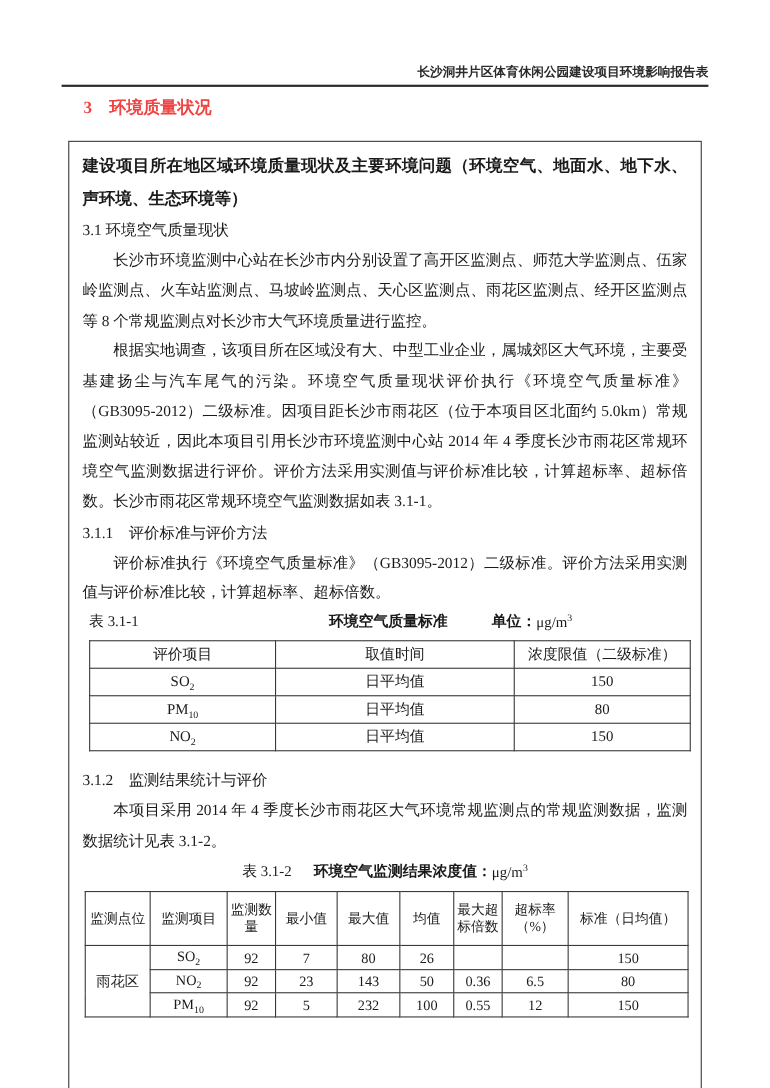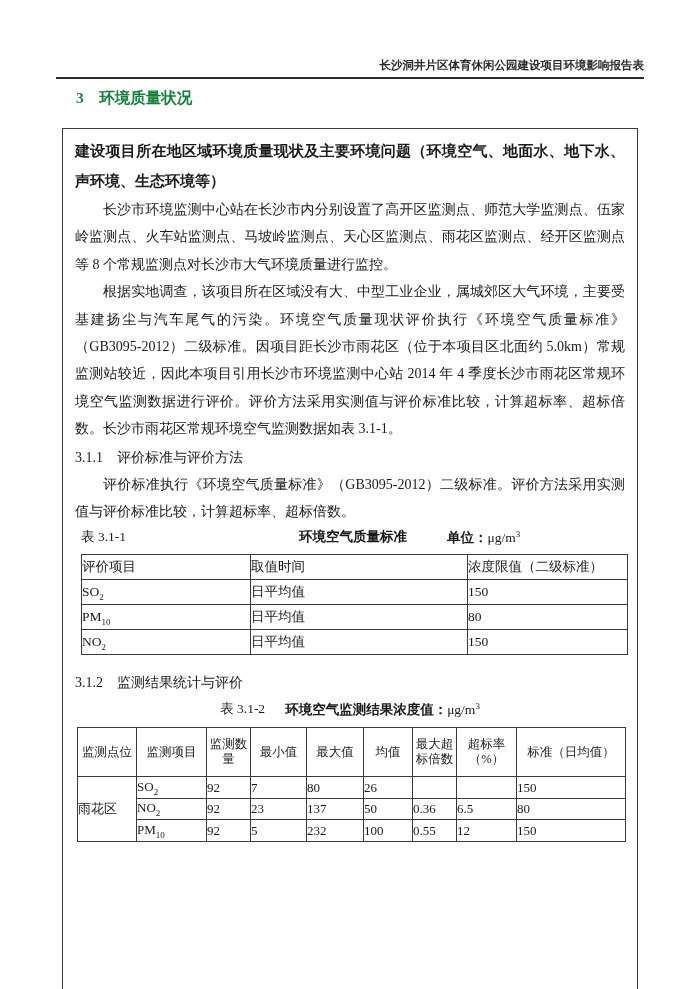--- a/index.html
+++ b/index.html
@@ -17,21 +17,21 @@
     position: absolute; top: 58px; left: 56px; right: 56px;
     text-align: right;
     font-size: 11.5px; font-weight: bold; color: #2b2b2b;
     padding-bottom: 4px;
     border-bottom: 2.5px solid #2b2b2b;
   }
 
   
   .chapter-heading {
     position: absolute; top: 88px; left: 76px;
-    font-size: 15.5px; font-weight: bold; color: #15803d;
+    font-size: 15.5px; font-weight: bold; color: #ef4444;
   }
 
   
   .main-box {
     position: absolute; top: 128px; left: 62px;
     width: 576px; height: 868px;
     border: 1.2px solid #3a3a3a;
     padding: 7px 12px 0 12px;
     overflow: hidden;
   }
@@ -55,21 +55,21 @@
   }
   .t1-label { width: 108px; }
   .t1-title { font-weight: bold; width: 218px; text-align: right; }
   .t1-unit  { font-weight: bold; margin-left: 40px; }
   .unit-val { font-weight: normal; }
   sup, sub { font-size: 9px; }
 
   table { border-collapse: collapse; table-layout: fixed; }
   td, th {
     border: 1px solid #3a3a3a;
-    vertical-align: middle;
+    text-align: center; vertical-align: middle;
     font-weight: normal;
   }
 
   .table1 { width: 546px; margin-left: 6px; }
   .table1 td { height: 25px; font-size: 13.5px; }
 
   .s312 { margin-top: 14px; }
 
   
   .t2-caption {
@@ -96,20 +96,21 @@
   <div class="doc-header">
     <span>长沙洞井片区体育休闲公园建设项目环境影响报告表</span>
   </div>
 
   <div class="chapter-heading">3　环境质量状况</div>
 
   <div class="main-box">
 
     <div class="box-title">建设项目所在地区域环境质量现状及主要环境问题（环境空气、地面水、地下水、声环境、生态环境等）</div>
 
+    <div class="sub-heading">3.1 环境空气质量现状</div>
 
     <p class="para">长沙市环境监测中心站在长沙市内分别设置了高开区监测点、师范大学监测点、伍家岭监测点、火车站监测点、马坡岭监测点、天心区监测点、雨花区监测点、经开区监测点等 8 个常规监测点对长沙市大气环境质量进行监控。</p>
 
     <p class="para">根据实地调查，该项目所在区域没有大、中型工业企业，属城郊区大气环境，主要受基建扬尘与汽车尾气的污染。环境空气质量现状评价执行《环境空气质量标准》（GB3095-2012）二级标准。因项目距长沙市雨花区（位于本项目区北面约 5.0km）常规监测站较近，因此本项目引用长沙市环境监测中心站 2014 年 4 季度长沙市雨花区常规环境空气监测数据进行评价。评价方法采用实测值与评价标准比较，计算超标率、超标倍数。长沙市雨花区常规环境空气监测数据如表 3.1-1。</p>
 
     <div class="sub-heading">3.1.1　评价标准与评价方法</div>
 
     <p class="para">评价标准执行《环境空气质量标准》（GB3095-2012）二级标准。评价方法采用实测值与评价标准比较，计算超标率、超标倍数。</p>
 
     <div class="t1-caption">
@@ -143,20 +144,21 @@
         <tr>
           <td><span>NO</span><sub>2</sub></td>
           <td>日平均值</td>
           <td>150</td>
         </tr>
       </tbody>
     </table>
 
     <div class="sub-heading s312">3.1.2　监测结果统计与评价</div>
 
+    <p class="para">本项目采用 2014 年 4 季度长沙市雨花区大气环境常规监测点的常规监测数据，监测数据统计见表 3.1-2。</p>
 
     <div class="t2-caption">
       <span class="t2-label">表 3.1-2</span>
       <span class="t2-title"><span>环境空气监测结果浓度值：</span><span class="unit-val"><span>μg/m</span><sup>3</sup></span></span>
     </div>
 
     <table class="table2">
       <colgroup>
         <col style="width:59px">
           <col style="width:70px">
@@ -188,21 +190,21 @@
           <td>80</td>
           <td>26</td>
           <td></td>
           <td></td>
           <td>150</td>
         </tr>
         <tr>
           <td><span>NO</span><sub>2</sub></td>
           <td>92</td>
           <td>23</td>
-          <td>137</td>
+          <td>143</td>
           <td>50</td>
           <td>0.36</td>
           <td>6.5</td>
           <td>80</td>
         </tr>
         <tr>
           <td><span>PM</span><sub>10</sub></td>
           <td>92</td>
           <td>5</td>
           <td>232</td>

